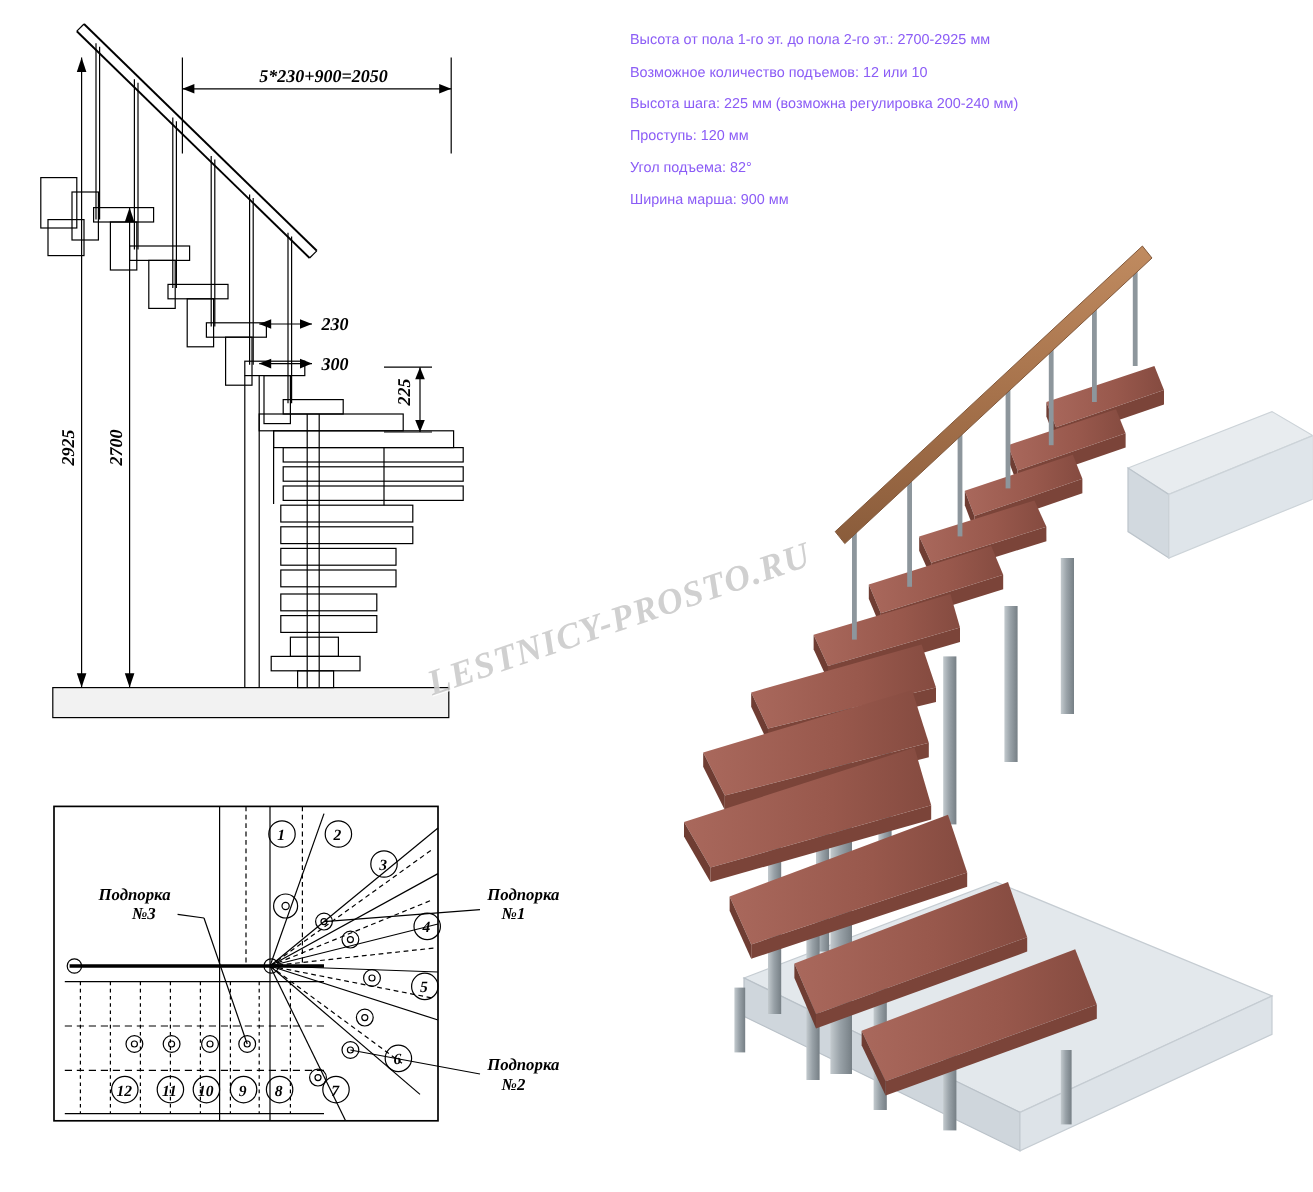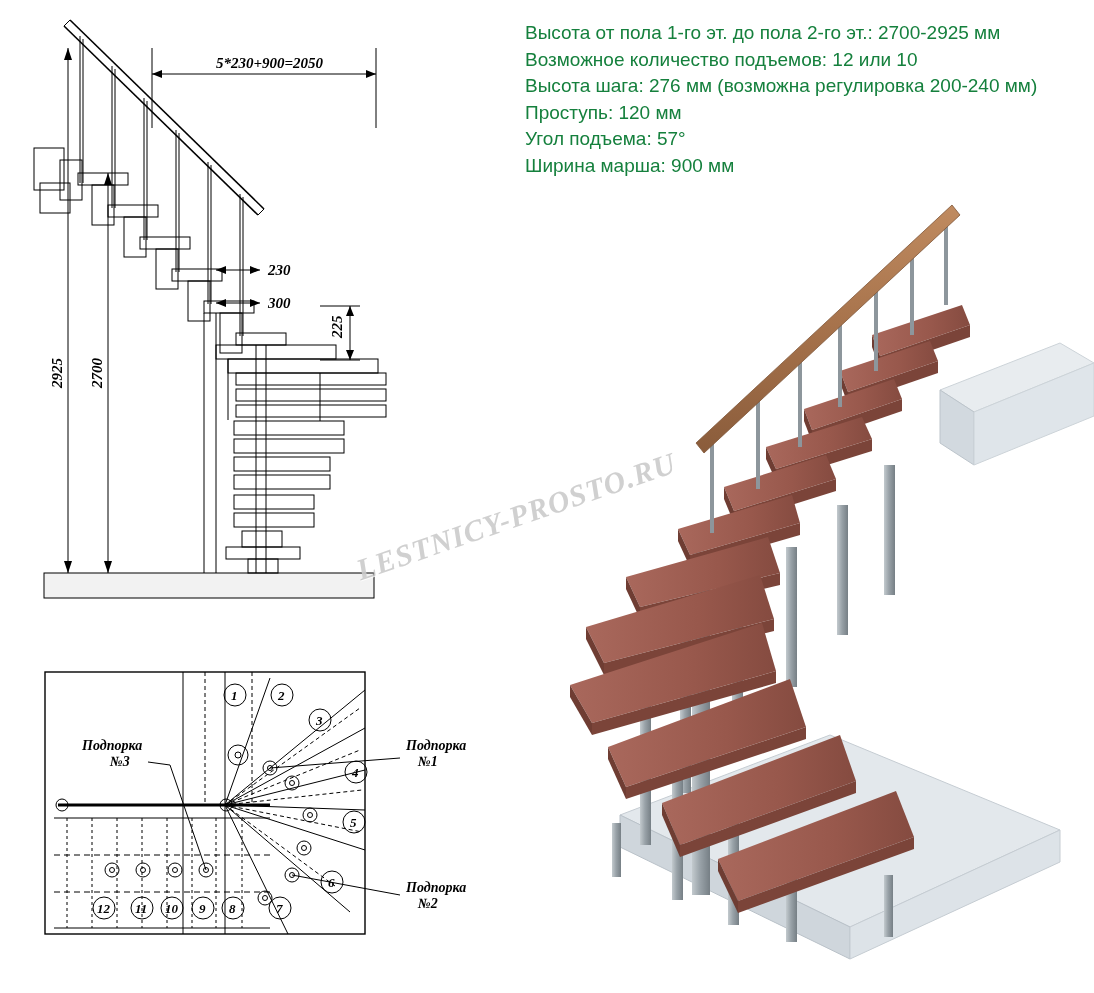--- a/index.html
+++ b/index.html
@@ -9,21 +9,21 @@
     font-family:"Liberation Sans", sans-serif;
     color:#000;
     position:relative;
     overflow:hidden;
   }
   .page{position:relative;width:1094px;height:993px;}
 
   
   .spec{
     position:absolute;left:525px;top:20px;width:560px;
-    font-size:19px;line-height:26.5px;color:#15803d;
+    font-size:12px;line-height:26.5px;color:#8b5cf6;
   }
   .spec div{white-space:nowrap;}
 
   
   .elev{position:absolute;left:20px;top:8px;width:470px;height:620px;}
   .elev svg{display:block;}
 
   
   .plan{position:absolute;left:20px;top:650px;width:480px;height:310px;}
   .plan svg{display:block;}
@@ -61,23 +61,23 @@
   }
 </style>
 </head>
 <body>
 
 <div class="page">
 
   <div class="spec">
     <div>Высота от пола 1-го эт. до пола 2-го эт.: 2700-2925 мм</div>
     <div>Возможное количество подъемов: 12 или 10</div>
-    <div>Высота шага: 276 мм (возможна регулировка 200-240 мм)</div>
+    <div>Высота шага: 225 мм (возможна регулировка 200-240 мм)</div>
     <div>Проступь: 120 мм</div>
-    <div>Угол подъема: 57°</div>
+    <div>Угол подъема: 82°</div>
     <div>Ширина марша: 900 мм</div>
   </div>
 
   <div class="elev">
     <svg width="470" height="620" viewBox="0 0 470 620" xmlns="http://www.w3.org/2000/svg">
       <g stroke="#000" fill="none" stroke-width="1">
 
         <rect x="24" y="565" width="330" height="25" fill="#f2f2f2" stroke="#000"></rect>
 
         <line x1="44" y1="18" x2="238" y2="207" stroke-width="1.6"></line>

